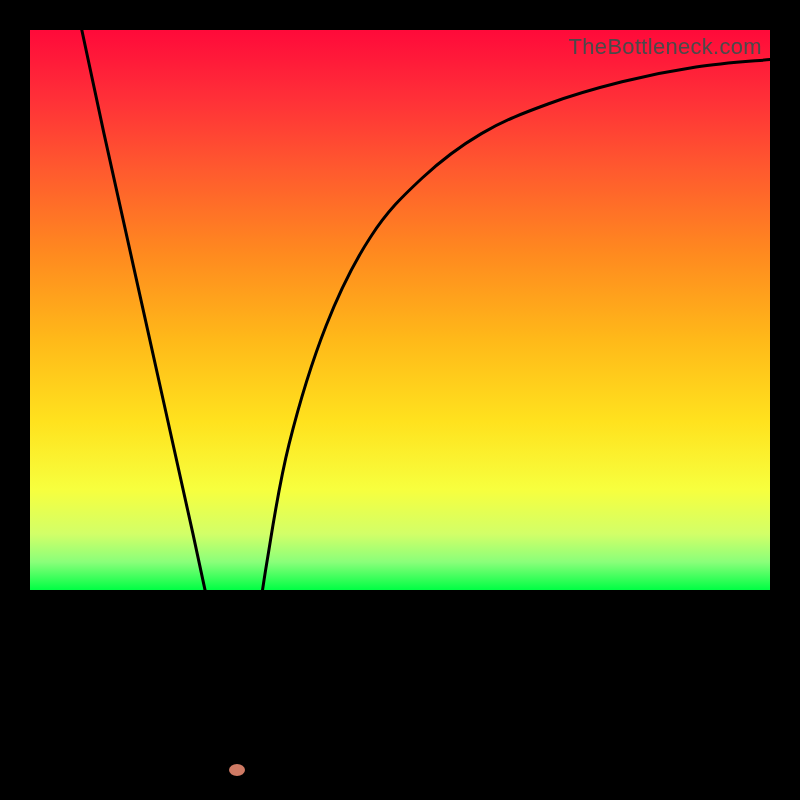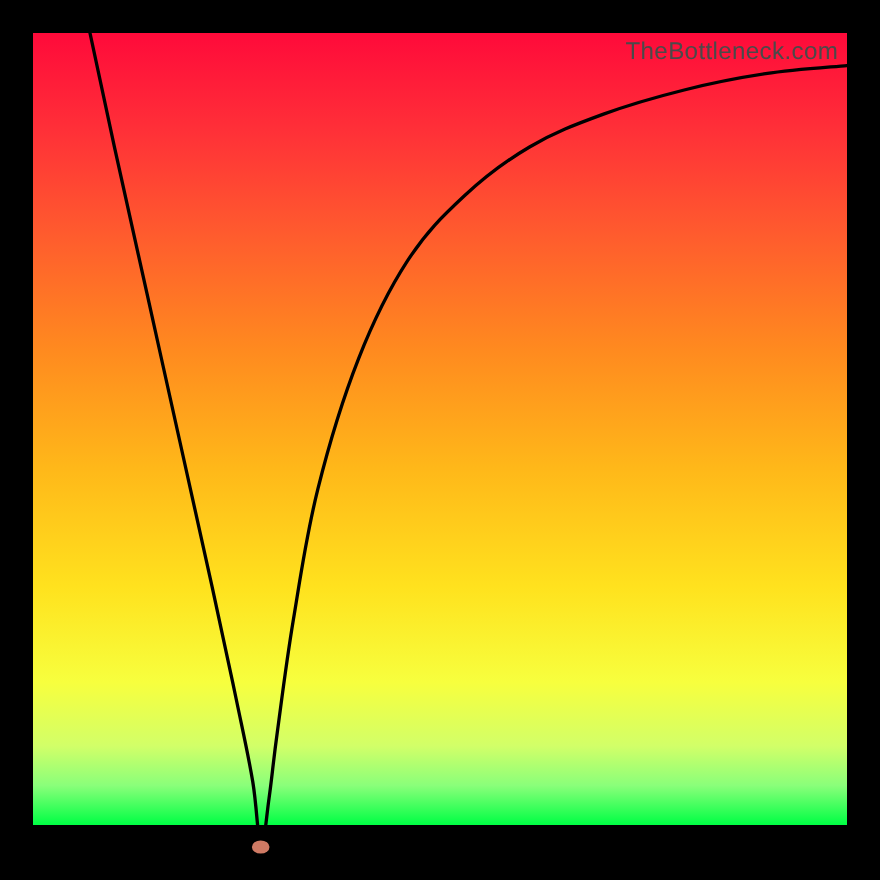--- a/index.html
+++ b/index.html
@@ -8,21 +8,21 @@
     position: relative;
     width: 800px;
     height: 800px;
     background: #000;
   }
   .plot-area {
     position: absolute;
     left: 30px;
     top: 30px;
     width: 740px;
-    height: 720px;
+    height: 560px;
     background: linear-gradient(to bottom,
       #ff0a3a 0%,
       #ff2f38 12%,
       #ff5a2e 25%,
       #ff8a1f 40%,
       #ffb819 55%,
       #ffe21e 70%,
       #f7ff3e 82%,
       #d2ff68 90%,
       #8aff7a 95%,

